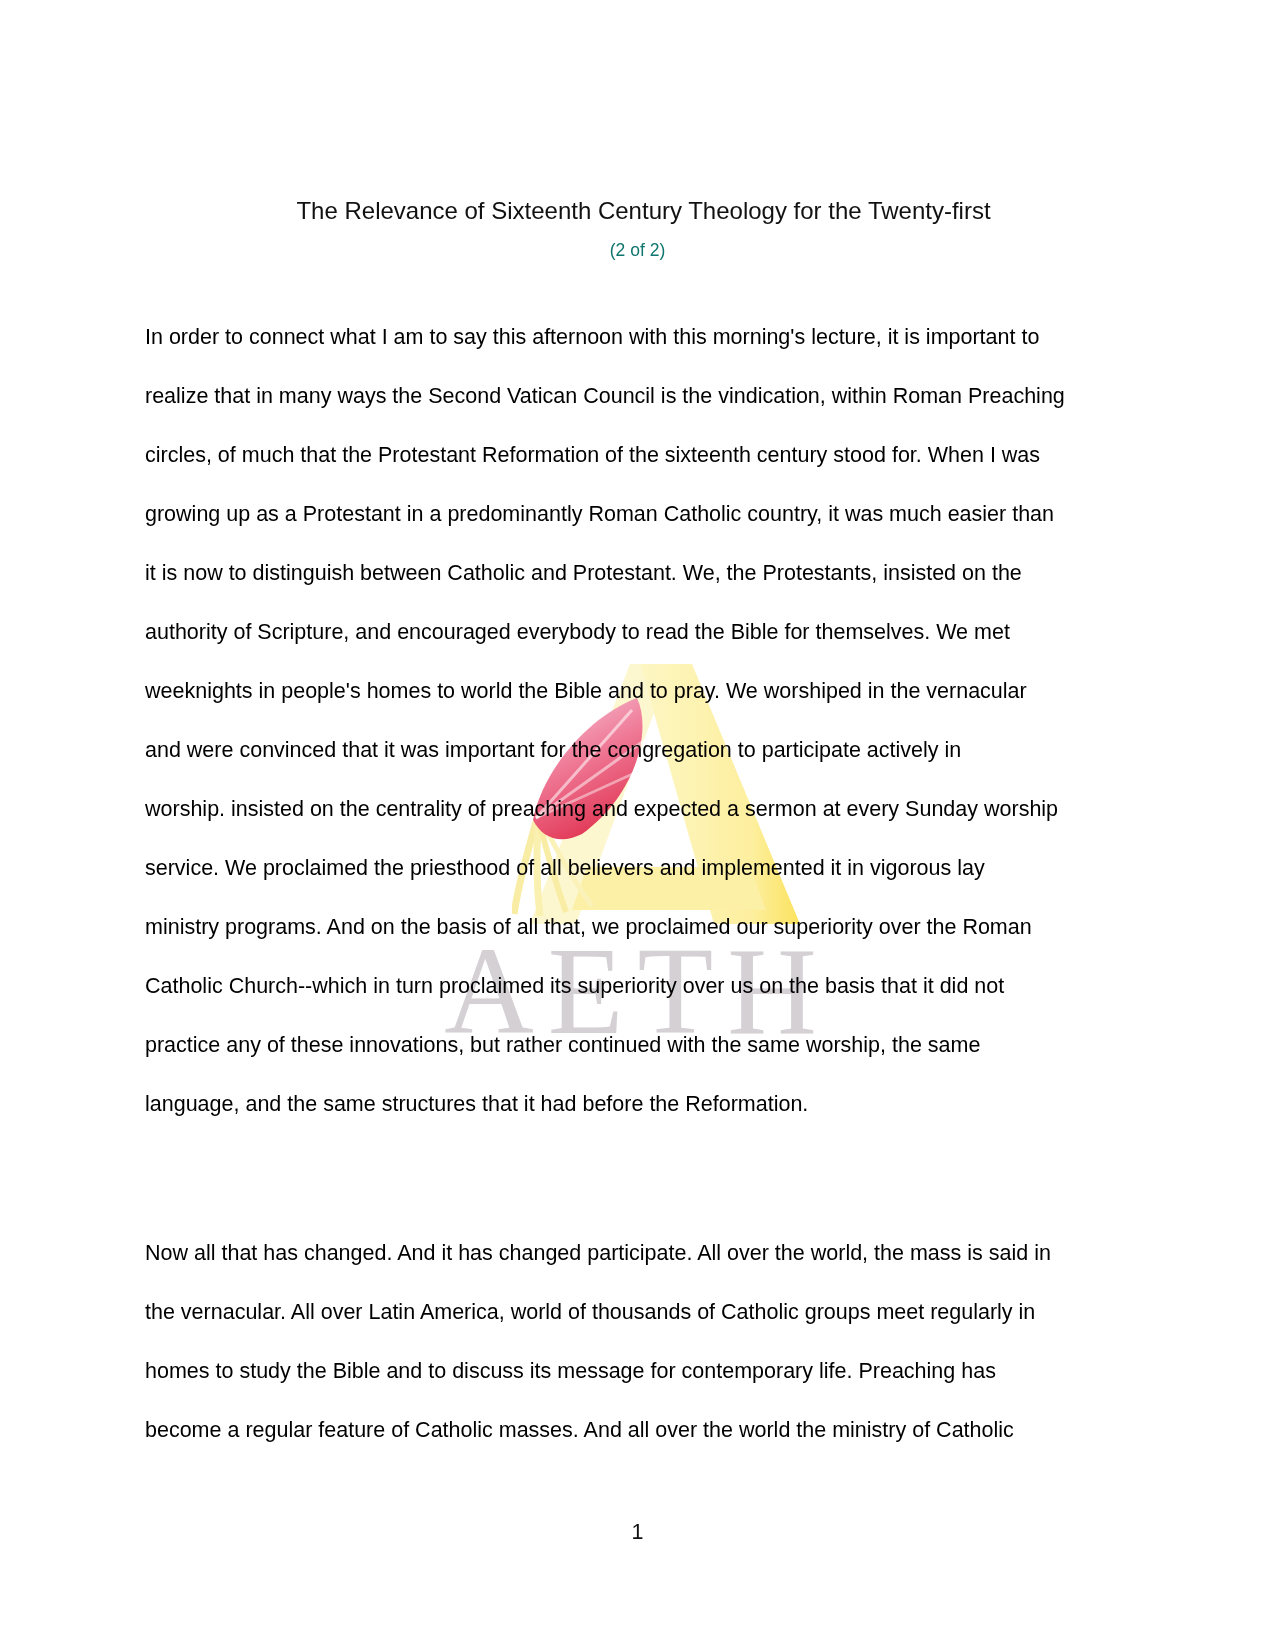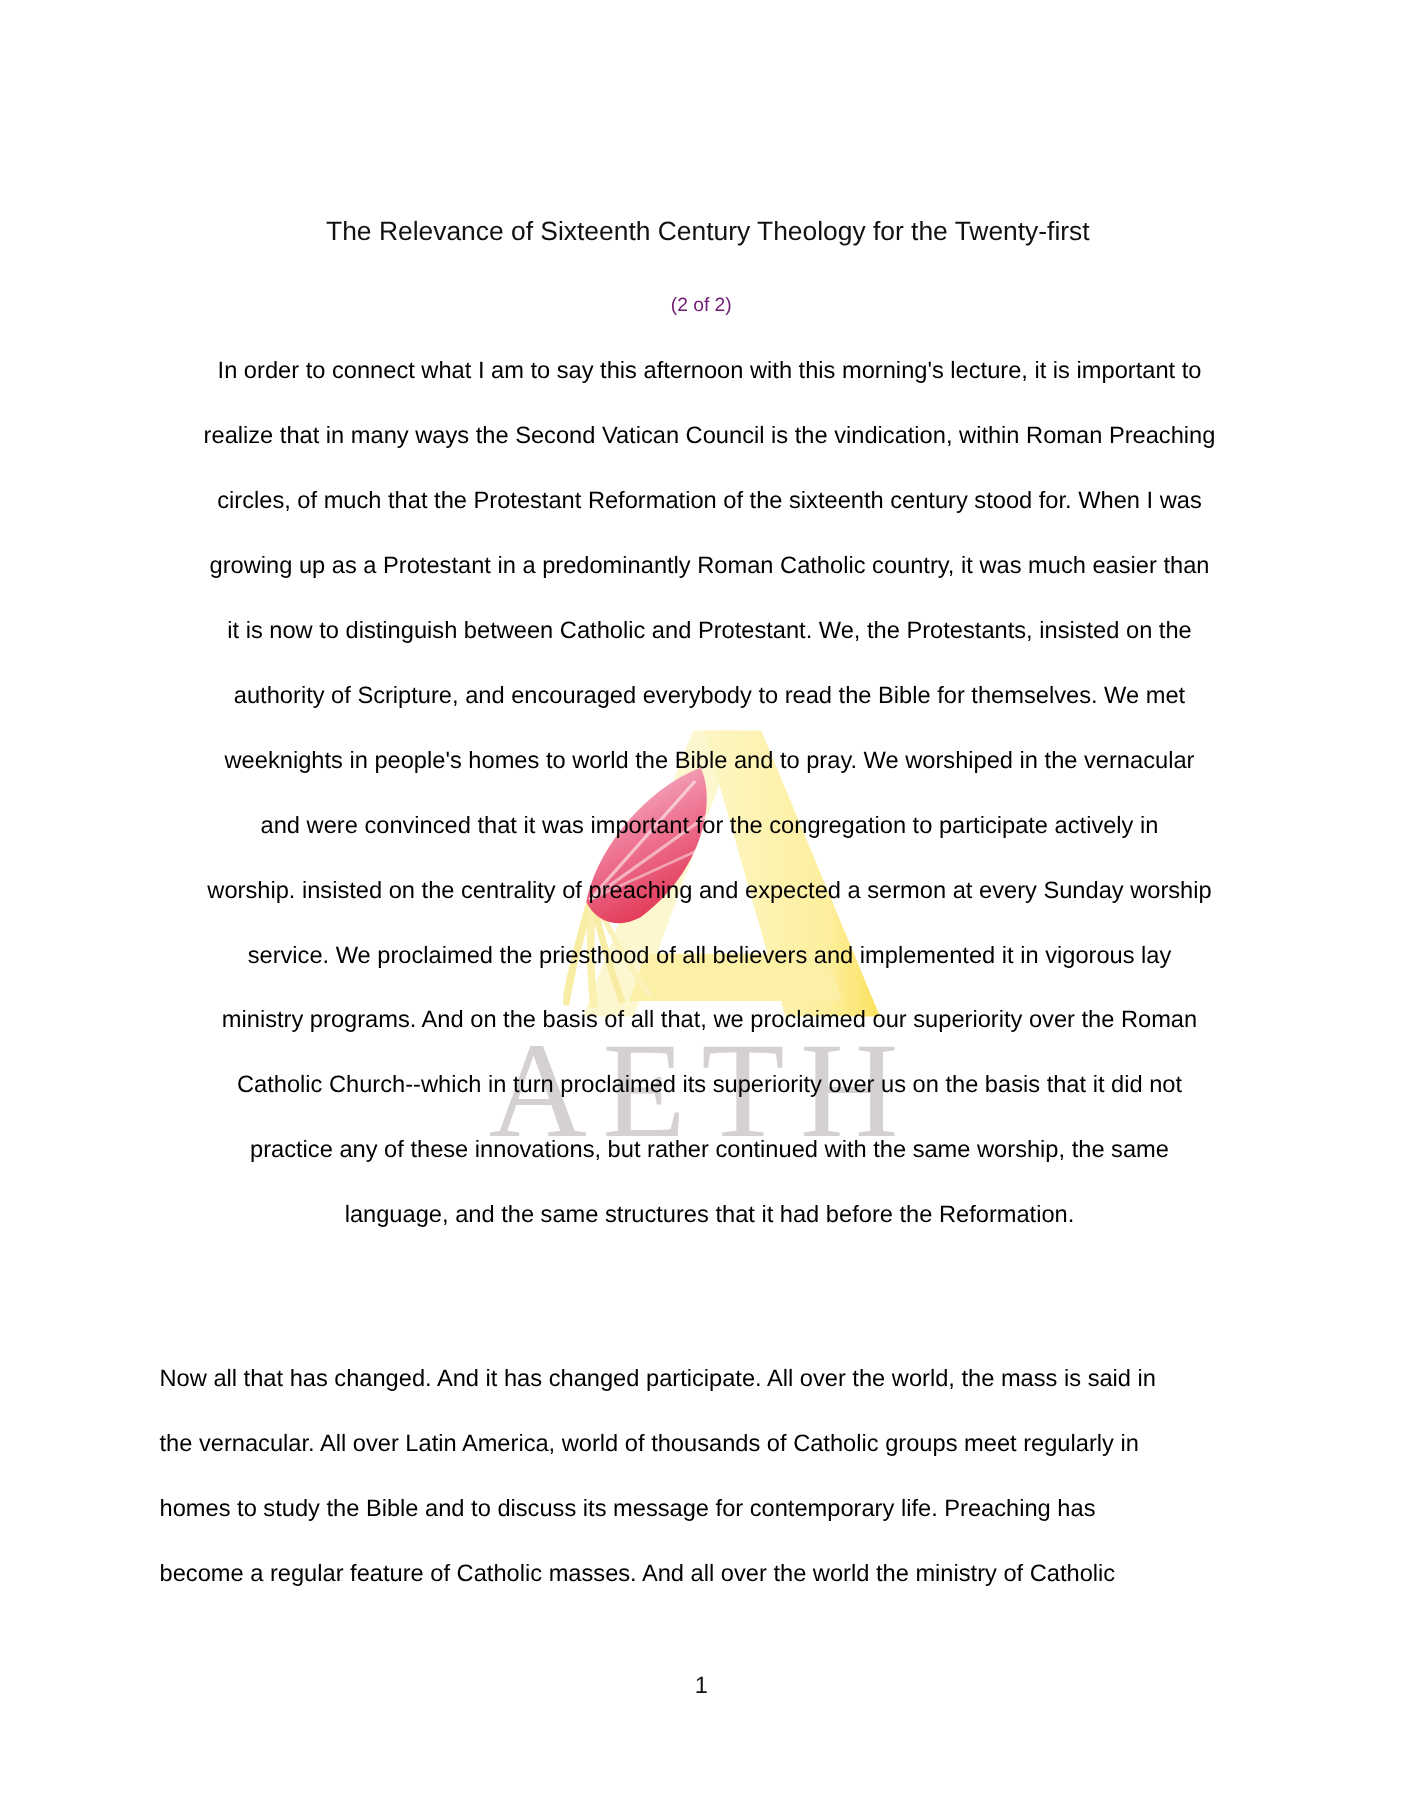--- a/index.html
+++ b/index.html
@@ -29,30 +29,29 @@
     position:absolute;left:0;right:0;top:196px;
     text-align:center;
     font-size:24px;line-height:30px;
     color:#111;
     margin-left:12px;
   }
   .doc-subtitle{
     position:absolute;left:0;right:0;top:239px;
     text-align:center;
     font-size:17.5px;line-height:22px;
-    color:#701a75;
-    margin-top:27px;
+    color:#0f766e;
   }
   .para{
     position:absolute;left:145px;width:1000px;
     font-size:21.5px;line-height:59px;
     white-space:nowrap;
   }
   .para .text-line{height:59px;}
-  #para-1{top:308px;text-align:center;}
+  #para-1{top:308px;}
   #para-2{top:1224px;}
   .page-number{
     position:absolute;left:0;right:0;top:1519px;
     text-align:center;
     font-size:21.5px;line-height:26px;
     color:#111;
   }
 </style>
 </head>
 <body>

